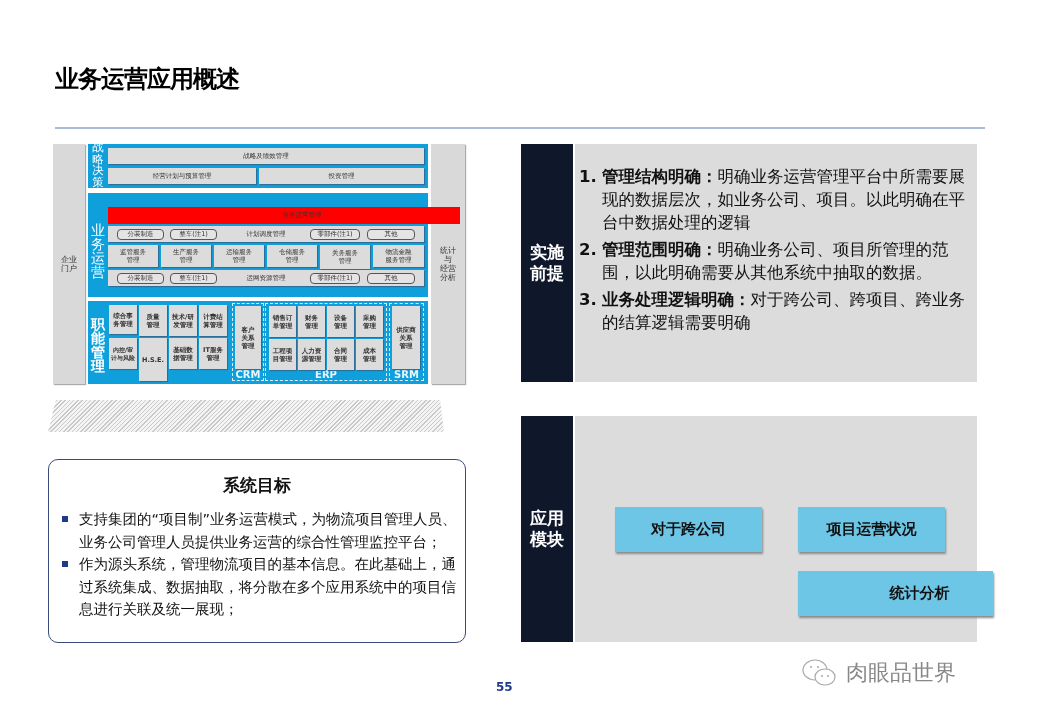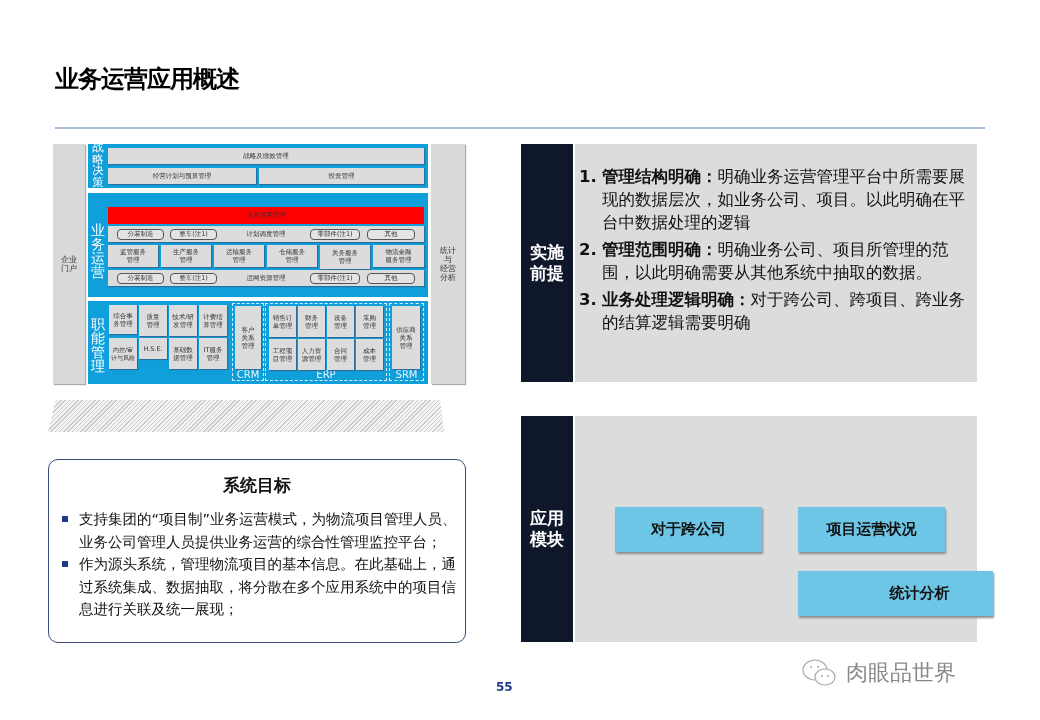--- a/index.html
+++ b/index.html
@@ -41,21 +41,21 @@
       display: flex; align-items: center; justify-content: center;
       box-shadow: 1px 1px 1px #2a6f99;
     }
     .pill {
       position: absolute; border: 1px solid #555; border-radius: 4px;
       font-size: 6.5px; line-height: 9px; height: 9px; text-align: center; color: #333;
       background: #e4e4e4;
     }
     .red-bar {
       position: absolute; background: #ff0000; color: #333; font-size: 6.5px;
-      display: flex; align-items: center; justify-content: center;
+      display: flex; align-items: center; justify-content: center; padding-left: 36px;
     }
     .dashed {
       position: absolute; border: 1px dashed #d9eef8;
     }
     .dash-label {
       position: absolute; bottom: 0; left: 0; right: 0; text-align: center;
       color: #e8f6fd; font-size: 10px; line-height: 10px;
     }
 
     .hatch {
@@ -166,33 +166,33 @@
 
     <div class="cell" style="left:20px;top:77px;width:316px;height:16px;">
       <span>运网资源管理</span>
     </div>
     <div class="pill" style="left:29px;top:80px;width:45px;">分装制造</div>
     <div class="pill" style="left:82px;top:80px;width:45px;">整车(注1)</div>
     <div class="pill" style="left:222px;top:80px;width:48px;">零部件(注1)</div>
     <div class="pill" style="left:279px;top:80px;width:46px;">其他</div>
   </div>
 
-  <div class="band" style="top:157px;height:83px;">
+  <div class="band" style="top:157px;height:83px;font-weight:bold;">
     <div class="band-label" style="top:16px;">职能管理</div>
     <div class="cell" style="left:21px;top:4px;width:28px;height:29px;white-space:pre;">综合事
 务管理</div>
     <div class="cell" style="left:51px;top:4px;width:28px;height:31px;white-space:pre;">质量
 管理</div>
     <div class="cell" style="left:81px;top:4px;width:28px;height:31px;white-space:pre;">技术/研
 发管理</div>
     <div class="cell" style="left:111px;top:4px;width:28px;height:31px;white-space:pre;">计费结
 算管理</div>
     <div class="cell" style="left:21px;top:37px;width:28px;height:31px;white-space:pre;font-size:6px;">内控/审
 计与风险</div>
-    <div class="cell" style="left:51px;top:37px;width:28px;height:21px;">H.S.E.</div>
+    <div class="cell" style="left:51px;top:37px;width:28px;height:43px;">H.S.E.</div>
     <div class="cell" style="left:81px;top:37px;width:28px;height:31px;white-space:pre;">基础数
 据管理</div>
     <div class="cell" style="left:111px;top:37px;width:28px;height:31px;white-space:pre;">IT服务
 管理</div>
 
     <div class="dashed" style="left:144px;top:2px;width:30px;height:76px;">
       <div class="dash-label">CRM</div>
     </div>
     <div class="cell" style="left:147px;top:5px;width:26px;height:63px;white-space:pre;">客户
 关系

